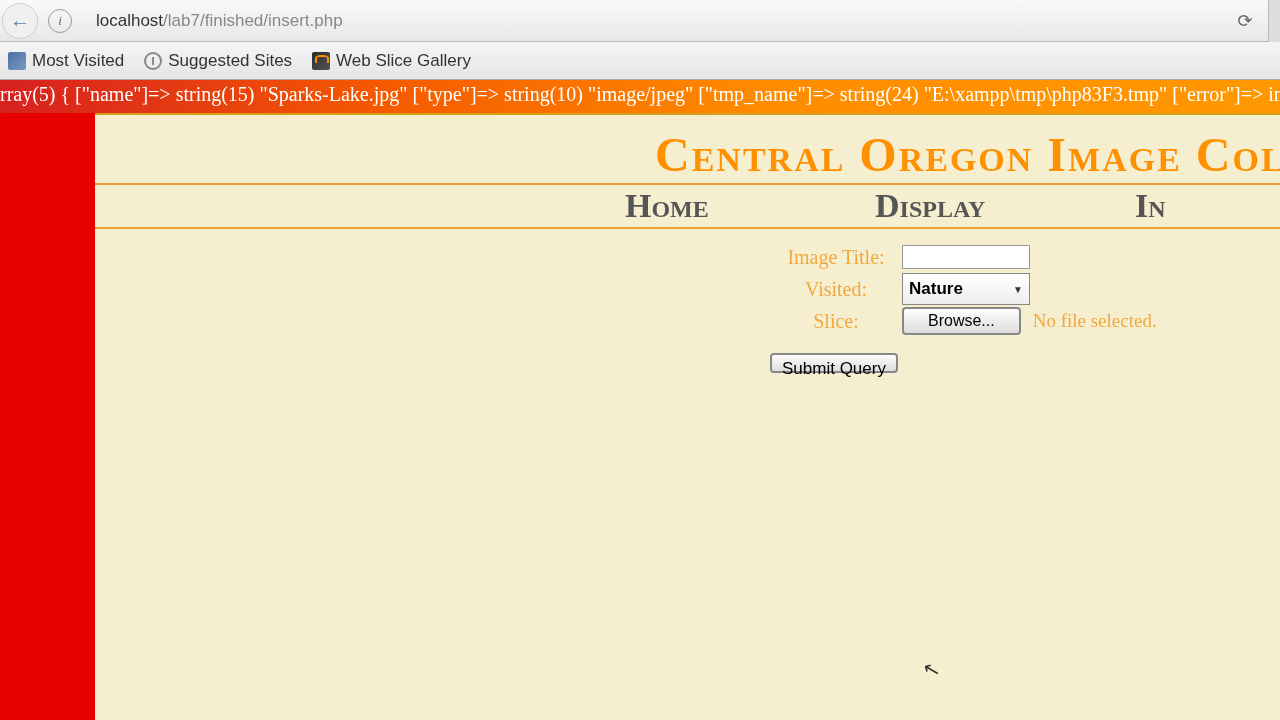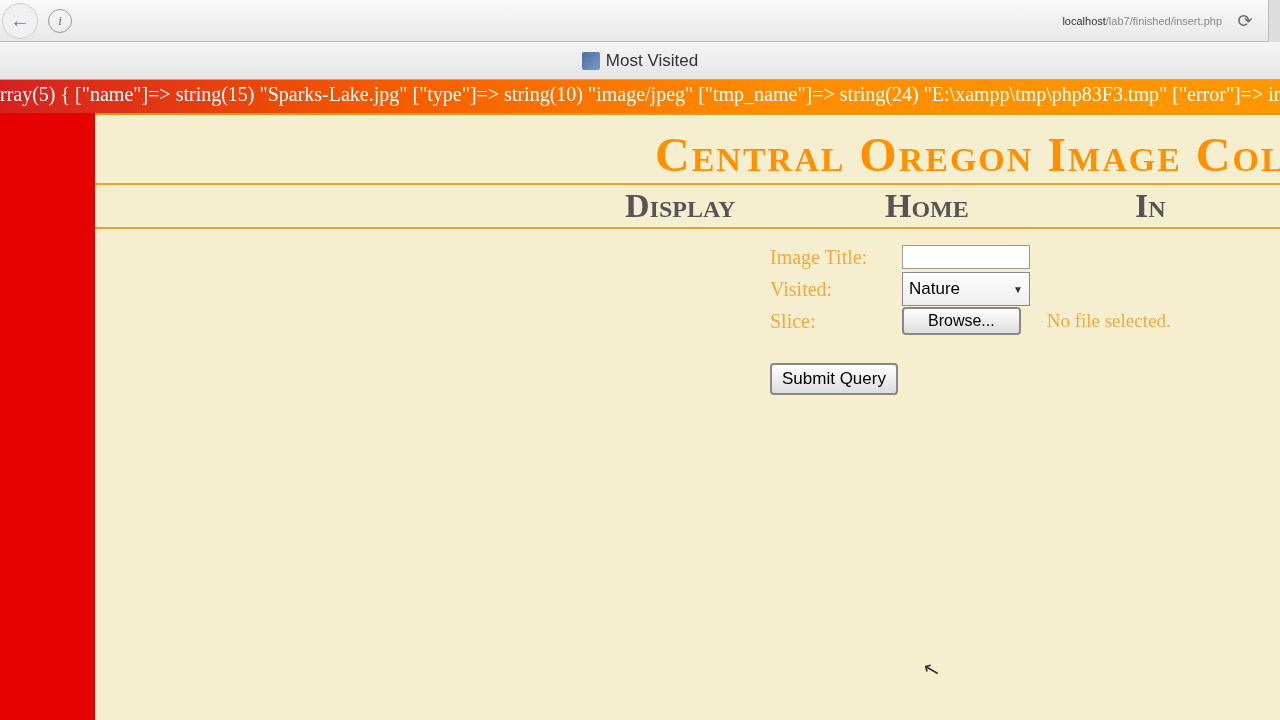--- a/index.html
+++ b/index.html
@@ -3,28 +3,28 @@
 <meta charset="utf-8">
 <style>
 * { margin: 0; padding: 0; box-sizing: border-box; }
 body { font-family: Arial, sans-serif; background: #fff; overflow: hidden; width: 1280px; height: 720px; position: relative; }
 
 
 .browser-top { height: 42px; background: linear-gradient(to bottom, #f9f9f9, #e8e8e8); display: flex; align-items: center; border-bottom: 1px solid #bbb; }
 .back-btn { width: 36px; height: 36px; margin-left: 2px; border-radius: 50%; background: #f0f0f0; border: 1px solid #ccc; display: flex; align-items: center; justify-content: center; cursor: pointer; }
 .back-arrow { font-size: 20px; color: #5a7a9a; font-weight: bold; }
 .info-icon { width: 24px; height: 24px; margin-left: 10px; border: 1px solid #999; border-radius: 50%; display: flex; align-items: center; justify-content: center; font-size: 13px; color: #666; font-style: italic; font-family: serif; }
-.url-bar { flex: 1; margin-left: 16px; height: 30px; padding: 4px 8px; font-size: 11px; color: #666; display: flex; align-items: center; justify-content: flex-end; }
+.url-bar { flex: 1; margin-left: 16px; height: 30px; padding: 4px 8px; font-size: 17px; color: #666; display: flex; align-items: center; }
 .url-host { color: #333; }
 .url-path { color: #888; }
 .reload-btn { width: 30px; margin-right: 8px; font-size: 18px; color: #666; cursor: pointer; text-align: center; }
 .right-edge { width: 12px; height: 42px; background: #ddd; border-left: 1px solid #bbb; }
 
 
-.bookmarks-bar { height: 38px; background: linear-gradient(to bottom, #f5f5f5, #e5e5e5); display: flex; align-items: center; padding-left: 0; border-bottom: 1px solid #aaa; gap: 4px; justify-content: center; }
+.bookmarks-bar { height: 38px; background: linear-gradient(to bottom, #f5f5f5, #e5e5e5); display: flex; align-items: center; padding-left: 0; border-bottom: 1px solid #aaa; gap: 4px; }
 .bookmark { display: flex; align-items: center; gap: 6px; padding: 4px 8px; font-size: 17px; color: #333; cursor: pointer; }
 .bm-icon { width: 18px; height: 18px; display: inline-block; }
 .bm-icon-blue { background: linear-gradient(135deg, #4a6fa5, #7a9ac5); border-radius: 2px; }
 .bm-icon-globe { border: 2px solid #888; border-radius: 50%; position: relative; }
 .bm-icon-globe::after { content: ''; position: absolute; top: 3px; left: 6px; width: 2px; height: 8px; background: #888; }
 .bm-icon-slice { background: linear-gradient(135deg, #2a2a2a, #555); border-radius: 2px; position: relative; }
 .bm-icon-slice::after { content: ''; position: absolute; top: 3px; left: 3px; width: 10px; height: 6px; border: 2px solid #fb8c00; border-radius: 40% 40% 0 0; border-bottom: none; }
 
 
 .debug-bar { height: 33px; background: linear-gradient(to right, #d62020, #f55a00 30%, #ff8c00 60%, #ff9800); color: #fff; font-family: "Times New Roman", serif; font-size: 20px; padding: 3px 0 0 0; white-space: nowrap; overflow: hidden; }
@@ -38,27 +38,27 @@
 
 .nav { position: absolute; top: 68px; left: 0; right: 0; display: flex; border-top: 2px solid #e8a030; border-bottom: 2px solid #e8a030; }
 .nav-spacer-left { width: 530px; }
 .nav-item { font-family: "Brush Script MT", cursive; font-size: 34px; font-weight: bold; color: #555; font-variant: small-caps; padding: 2px 0; }
 .nav-home { width: 250px; }
 .nav-display { width: 260px; }
 .nav-insert { }
 
 .form-area { position: absolute; top: 128px; left: 675px; }
 .form-row { display: flex; align-items: center; margin-bottom: 4px; height: 28px; }
-.form-label { width: 132px; font-family: Georgia, serif; font-size: 20px; color: #f2a840; }
+.form-label { width: 132px; font-family: Georgia, serif; font-size: 20px; color: #f2a840; text-align: center; }
 .text-input { width: 128px; height: 24px; border: 1px solid #999; background: #fff; padding: 2px 4px; font-size: 14px; }
-.select-wrap { width: 128px; height: 18px; border: 1px solid #888; background: linear-gradient(to bottom, #fff, #eee); display: flex; align-items: center; padding: 16px 6px; position: relative; font-size: 17px; }
+.select-wrap { width: 128px; height: 32px; border: 1px solid #888; background: linear-gradient(to bottom, #fff, #eee); display: flex; align-items: center; padding: 0 6px; position: relative; font-size: 17px; font-weight: bold; }
 .select-arrow { position: absolute; right: 6px; font-size: 10px; color: #333; }
 .browse-btn { height: 28px; padding: 2px 24px; border: 2px solid #888; border-radius: 4px; background: linear-gradient(to bottom, #fefefe, #ddd); font-size: 16px; cursor: pointer; }
-.file-status { margin-left: 26px; font-family: Georgia, serif; font-size: 19px; color: #f2a840; }
-.submit-btn { margin-top: 24px; height: 32px; padding: 4px 10px; border: 2px solid #888; border-radius: 4px; background: linear-gradient(to bottom, #fefefe, #ddd); font-size: 17px; cursor: pointer; }
+.file-status { margin-left: 12px; font-family: Georgia, serif; font-size: 19px; color: #f2a840; }
+.submit-btn { margin-top: 14px; height: 20px; padding: 4px 10px; border: 2px solid #888; border-radius: 4px; background: linear-gradient(to bottom, #fefefe, #ddd); font-size: 17px; cursor: pointer; }
 
 .cursor { position: absolute; left: 828px; top: 542px; font-size: 20px; color: #333; transform: rotate(-15deg); pointer-events: none; }
 </style>
 </head>
 <body>
 
 <div class="browser-top">
   <div class="back-btn">
     <span class="back-arrow">←</span>
   </div>
@@ -69,32 +69,40 @@
   </div>
   <div class="reload-btn">⟳</div>
   <div class="right-edge"></div>
 </div>
 
 <div class="bookmarks-bar">
   <div class="bookmark">
     <span class="bm-icon bm-icon-blue"></span>
     <span>Most Visited</span>
   </div>
+  <div class="bookmark">
+    <span class="bm-icon bm-icon-globe"></span>
+    <span>Suggested Sites</span>
+  </div>
+  <div class="bookmark">
+    <span class="bm-icon bm-icon-slice"></span>
+    <span>Web Slice Gallery</span>
+  </div>
 </div>
 
 <div class="debug-bar">rray(5) { ["name"]=&gt; string(15) "Sparks-Lake.jpg" ["type"]=&gt; string(10) "image/jpeg" ["tmp_name"]=&gt; string(24) "E:\xampp\tmp\php83F3.tmp" ["error"]=&gt; int(0)</div>
 
 <div class="page-area">
   <div class="red-sidebar"></div>
   <div class="content">
     <div class="site-title">Central Oregon Image Coll</div>
     <div class="nav">
       <div class="nav-spacer-left"></div>
+      <div class="nav-item nav-home">Home</div>
       <div class="nav-item nav-display">Display</div>
-      <div class="nav-item nav-home">Home</div>
       <div class="nav-item nav-insert">In</div>
     </div>
 
     <div class="form-area">
       <div class="form-row">
         <div class="form-label">Image Title:</div>
         <input type="text" class="text-input" style="">
       </div>
       <div class="form-row">
         <div class="form-label">Visited:</div>

